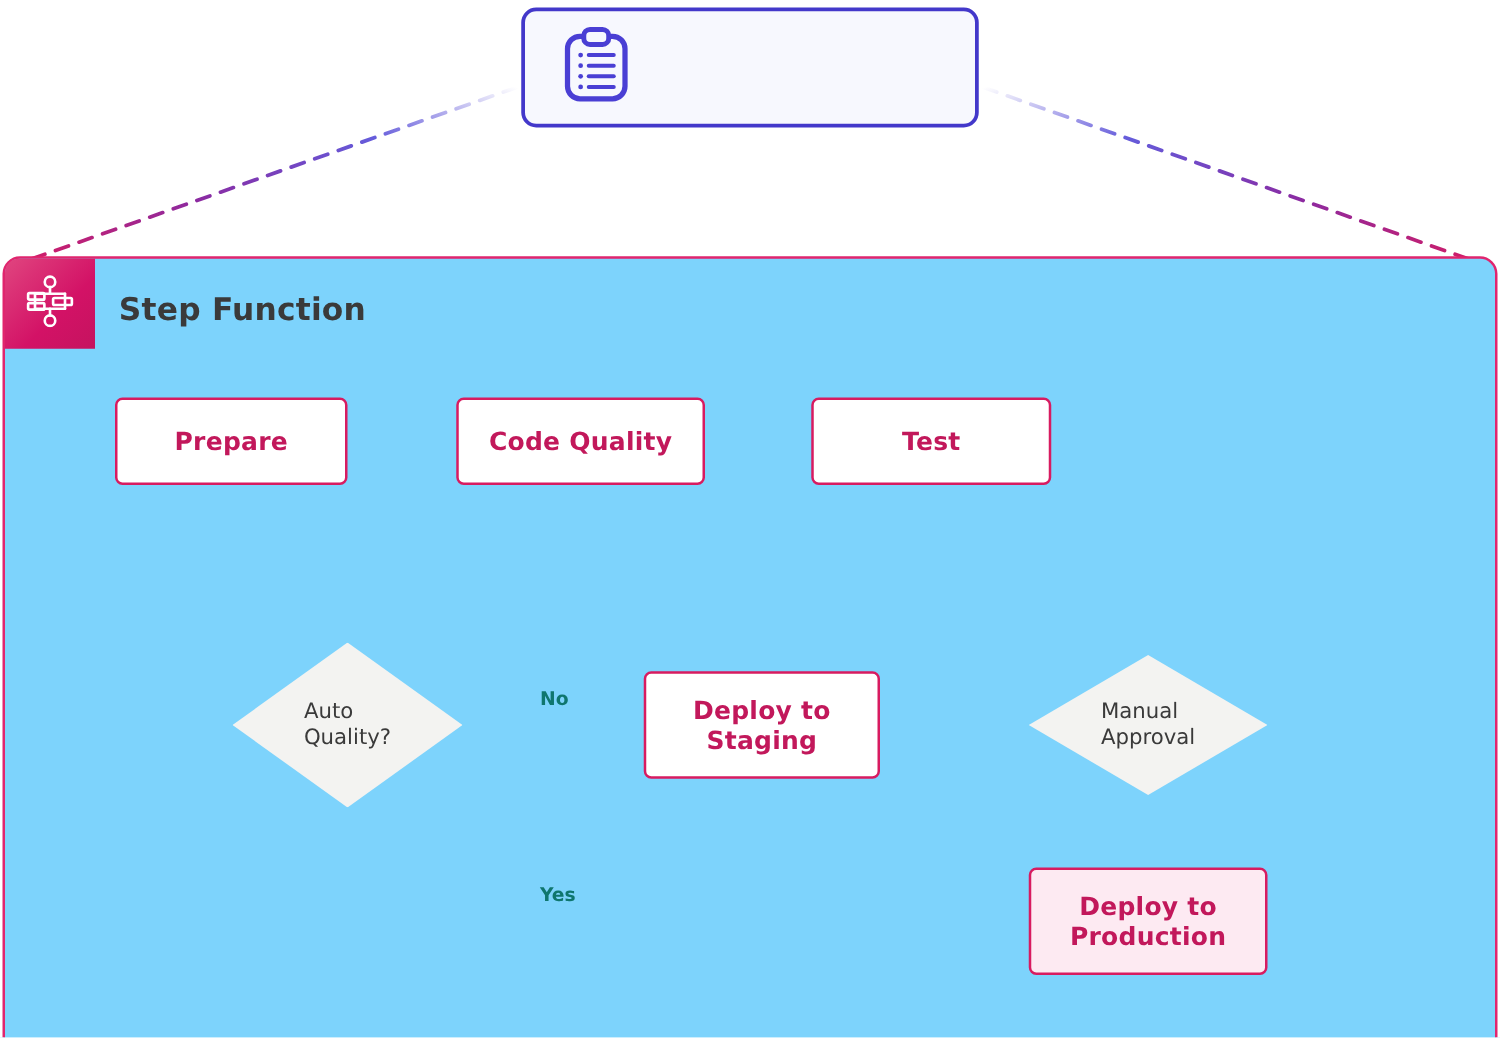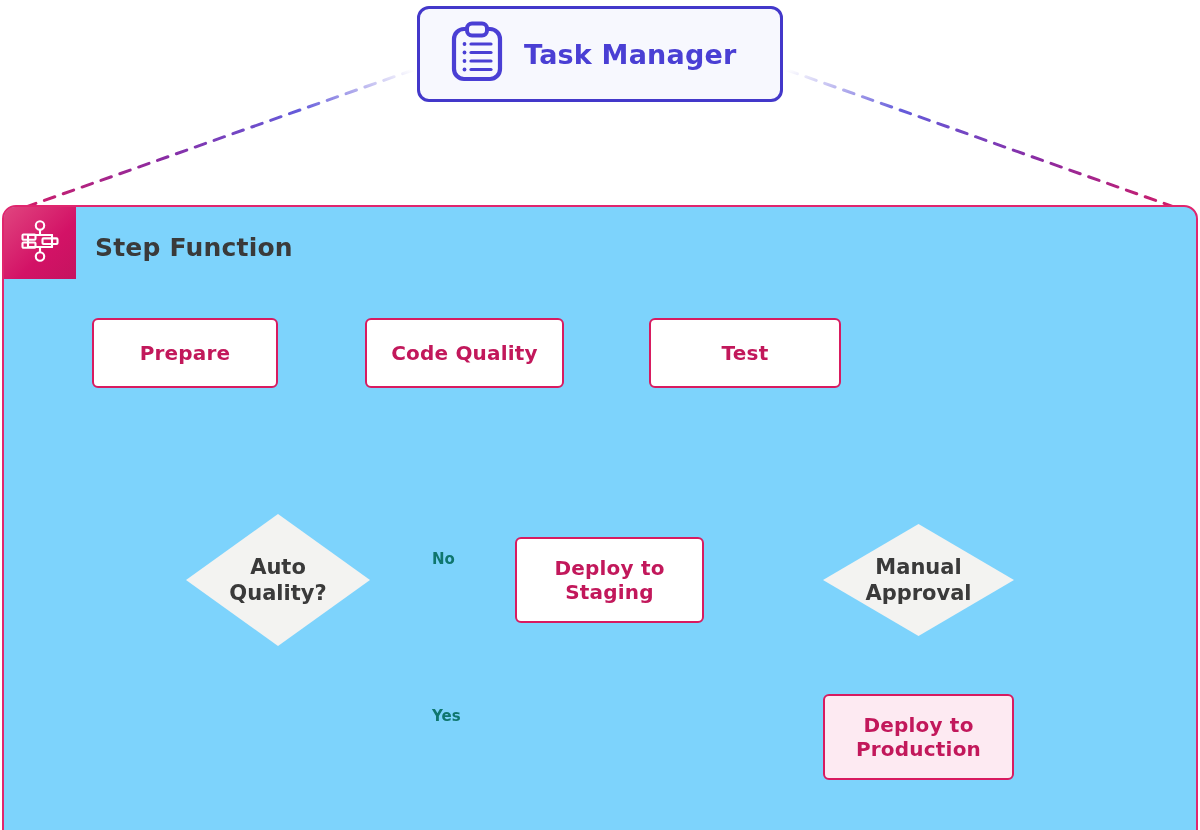--- a/index.html
+++ b/index.html
@@ -104,24 +104,24 @@
     letter-spacing: 0.2px;
   }
   .node.filled {
     background: #fdeaf2;
   }
   .diamond {
     position: absolute;
     display: flex;
     align-items: center;
     justify-content: center;
-    text-align: center;
+    text-align: left;
     color: #3a3a3a;
-    font-size: 21px;
-    font-weight: 700;
+    font-size: 17px;
+    font-weight: 400;
     line-height: 1.25;
   }
   .diamond .dshape {
     position: absolute;
     left: 0; top: 0;
     width: 100%; height: 100%;
     background: #f3f3f1;
     clip-path: polygon(50% 0%, 100% 50%, 50% 100%, 0% 50%);
   }
   .diamond .dlabel { position: relative; z-index: 2; }
@@ -197,21 +197,20 @@
           <circle cx="14.5" cy="48.5" r="1.9"></circle>
         </g>
         <g stroke="#4a3fd4" stroke-width="3.2" stroke-linecap="round">
           <line x1="21" y1="23" x2="41" y2="23"></line>
           <line x1="21" y1="31.5" x2="41" y2="31.5"></line>
           <line x1="21" y1="40" x2="41" y2="40"></line>
           <line x1="21" y1="48.5" x2="41" y2="48.5"></line>
         </g>
       </svg>
     </span>
-    <span class="tm-title">Task Manager</span>
   </div>
 
   <div class="sf-container">
 
     <div class="sf-badge">
       <span>
         <svg width="42" height="42" viewBox="0 0 42 42" fill="none" stroke="#ffffff" stroke-width="2.1">
           <circle cx="21" cy="5.5" r="4.2"></circle>
           <circle cx="21" cy="36.5" r="4.2"></circle>
           <path d="M21,9.7 L21,15 M21,27 L21,32.3" stroke-linecap="round"></path>

